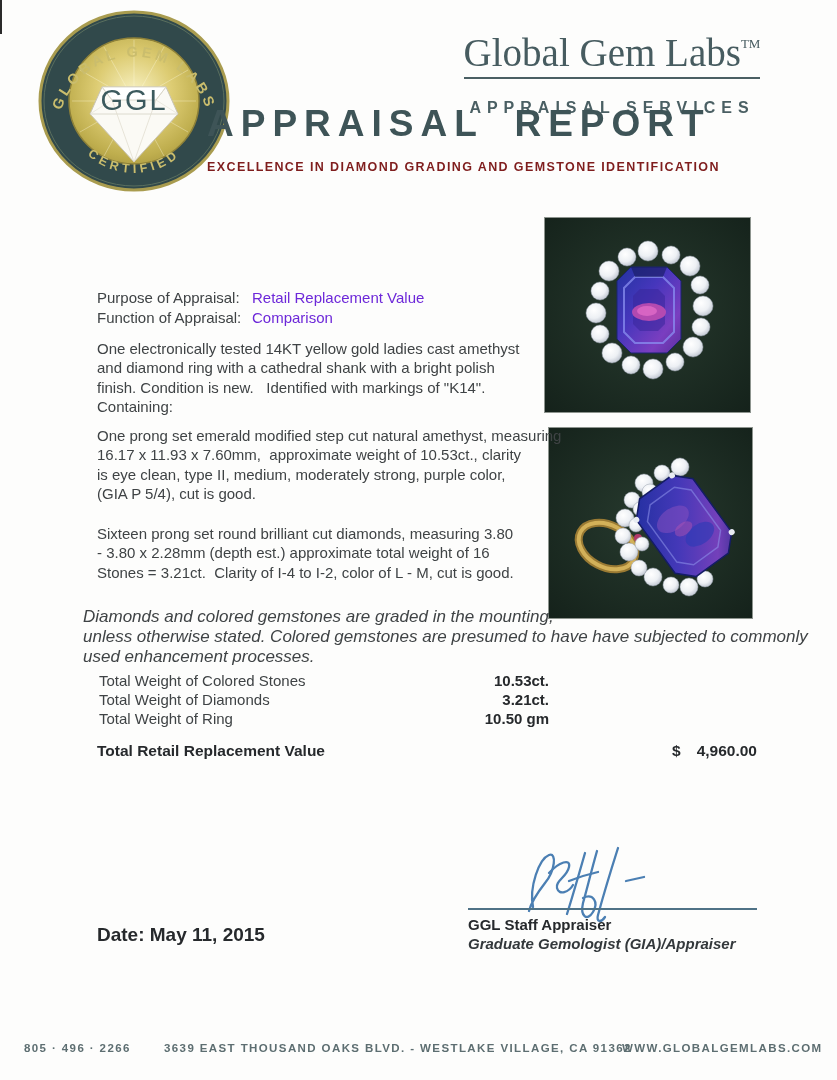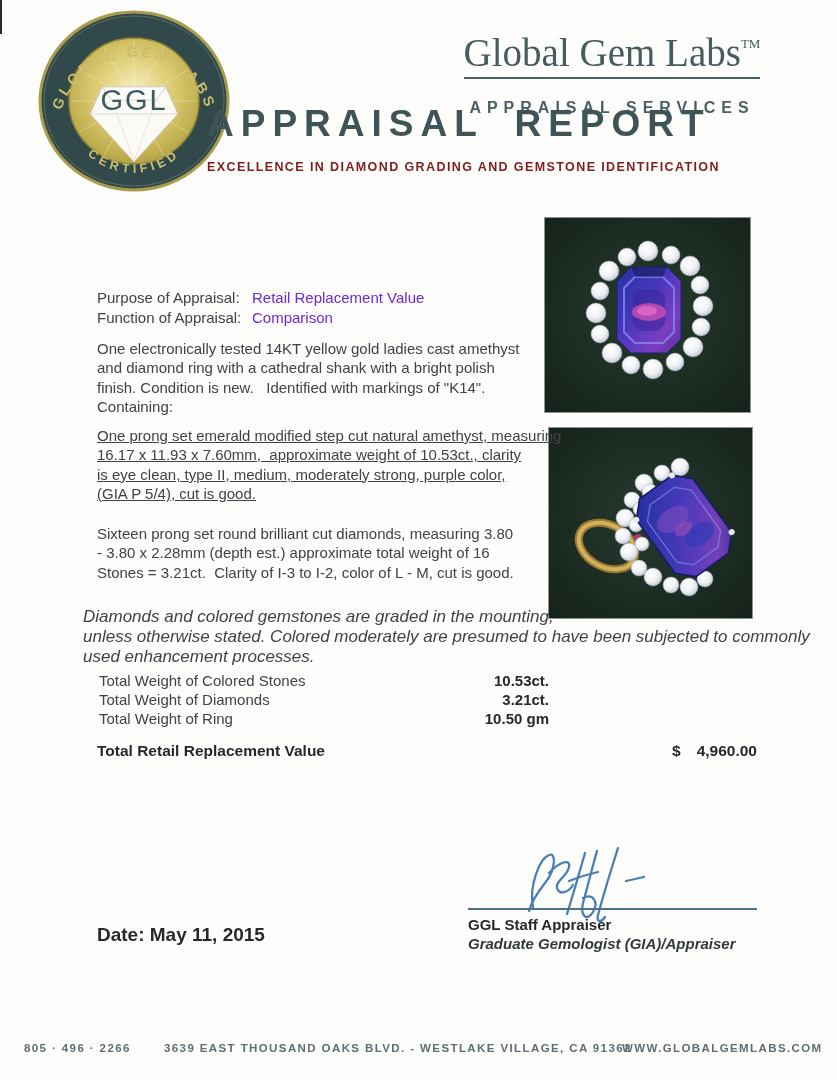--- a/index.html
+++ b/index.html
@@ -21,21 +21,21 @@
   .brand-sub{margin-top:20px;font-size:16px;font-weight:600;letter-spacing:6px;color:#4a5f63;white-space:nowrap;}
   .title-block{left:207px;top:104px;width:560px;}
   .report-title{font-size:37px;line-height:40px;font-weight:800;letter-spacing:7px;word-spacing:14px;color:#3e5457;white-space:nowrap;}
   .tagline{margin-top:16px;font-size:12.5px;font-weight:700;letter-spacing:1.4px;color:#7f1d1d;white-space:nowrap;}
 
   
   .body-text{font-size:15px;line-height:19.3px;}
   .purpose-grid{left:97px;top:288px;display:grid;grid-template-columns:155px auto;font-size:15px;line-height:19.5px;}
   .purpose-grid .val{font-weight:400;color:#6d28d9;}
   .para-item{left:97px;top:339px;}
-  .para-amethyst{left:97px;top:426px;text-decoration:underline;}
+  .para-amethyst{left:97px;top:426px;}
   .para-diamonds{left:97px;top:524px;}
   .disclaimer{left:83px;top:607px;font-size:17px;line-height:20px;font-style:italic;}
 
   .totals{left:99px;top:672px;font-size:15px;line-height:18.8px;}
   .totals-vals{left:389px;top:672px;width:160px;text-align:right;font-weight:700;color:#26292c;font-size:15px;line-height:18.8px;}
   .grand-label{left:97px;top:742px;font-size:15.5px;font-weight:700;color:#26292c;}
   .grand-currency{left:672px;top:742px;font-size:15.5px;font-weight:700;color:#26292c;}
   .grand-value{left:655px;top:742px;width:102px;text-align:right;font-size:15.5px;font-weight:700;color:#26292c;}
 
   
@@ -245,26 +245,26 @@
   <div class="abs body-text para-amethyst">
     <div class="t-line">One prong set emerald modified step cut natural amethyst, measuring</div>
     <div class="t-line">16.17 x 11.93 x 7.60mm,  approximate weight of 10.53ct., clarity</div>
     <div class="t-line">is eye clean, type II, medium, moderately strong, purple color,</div>
     <div class="t-line">(GIA P 5/4), cut is good.</div>
   </div>
 
   <div class="abs body-text para-diamonds">
     <div class="t-line">Sixteen prong set round brilliant cut diamonds, measuring 3.80</div>
     <div class="t-line">- 3.80 x 2.28mm (depth est.) approximate total weight of 16</div>
-    <div class="t-line">Stones = 3.21ct.  Clarity of I-3 to I-2, color of L - M, cut is good.</div>
+    <div class="t-line">Stones = 3.21ct.  Clarity of I-4 to I-2, color of L - M, cut is good.</div>
   </div>
 
   <div class="abs disclaimer">
     <div class="t-line">Diamonds and colored gemstones are graded in the mounting,</div>
-    <div class="t-line">unless otherwise stated. Colored moderately are presumed to have been subjected to commonly</div>
+    <div class="t-line">unless otherwise stated. Colored gemstones are presumed to have have subjected to commonly</div>
     <div class="t-line">used enhancement processes.</div>
   </div>
 
   <div class="abs totals">
     <div>Total Weight of Colored Stones</div>
     <div>Total Weight of Diamonds</div>
     <div>Total Weight of Ring</div>
   </div>
   <div class="abs totals-vals">
     <div>10.53ct.</div>

